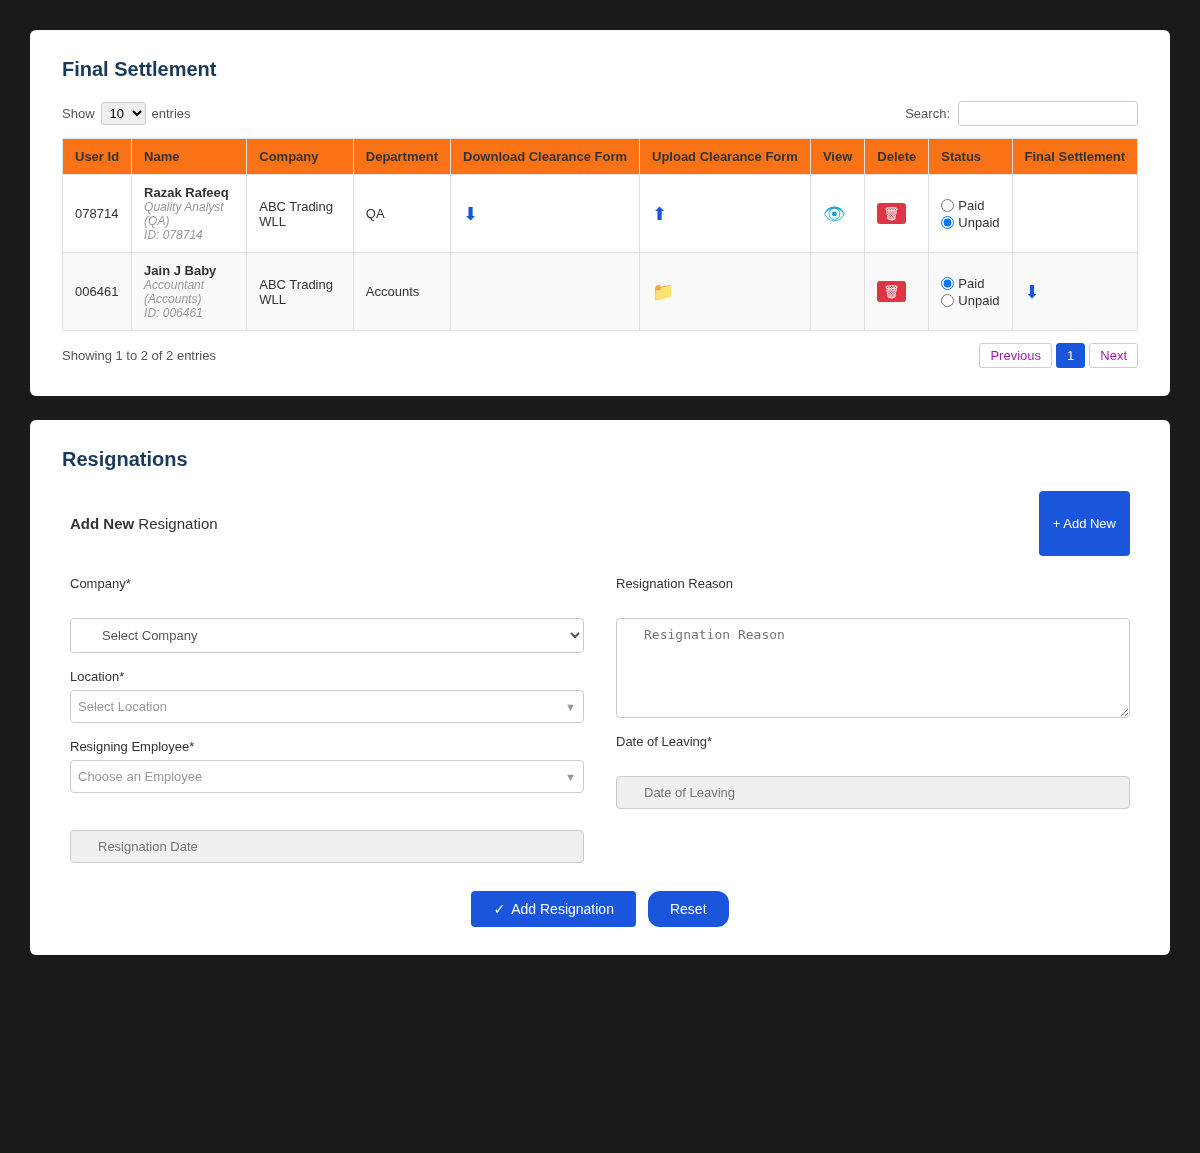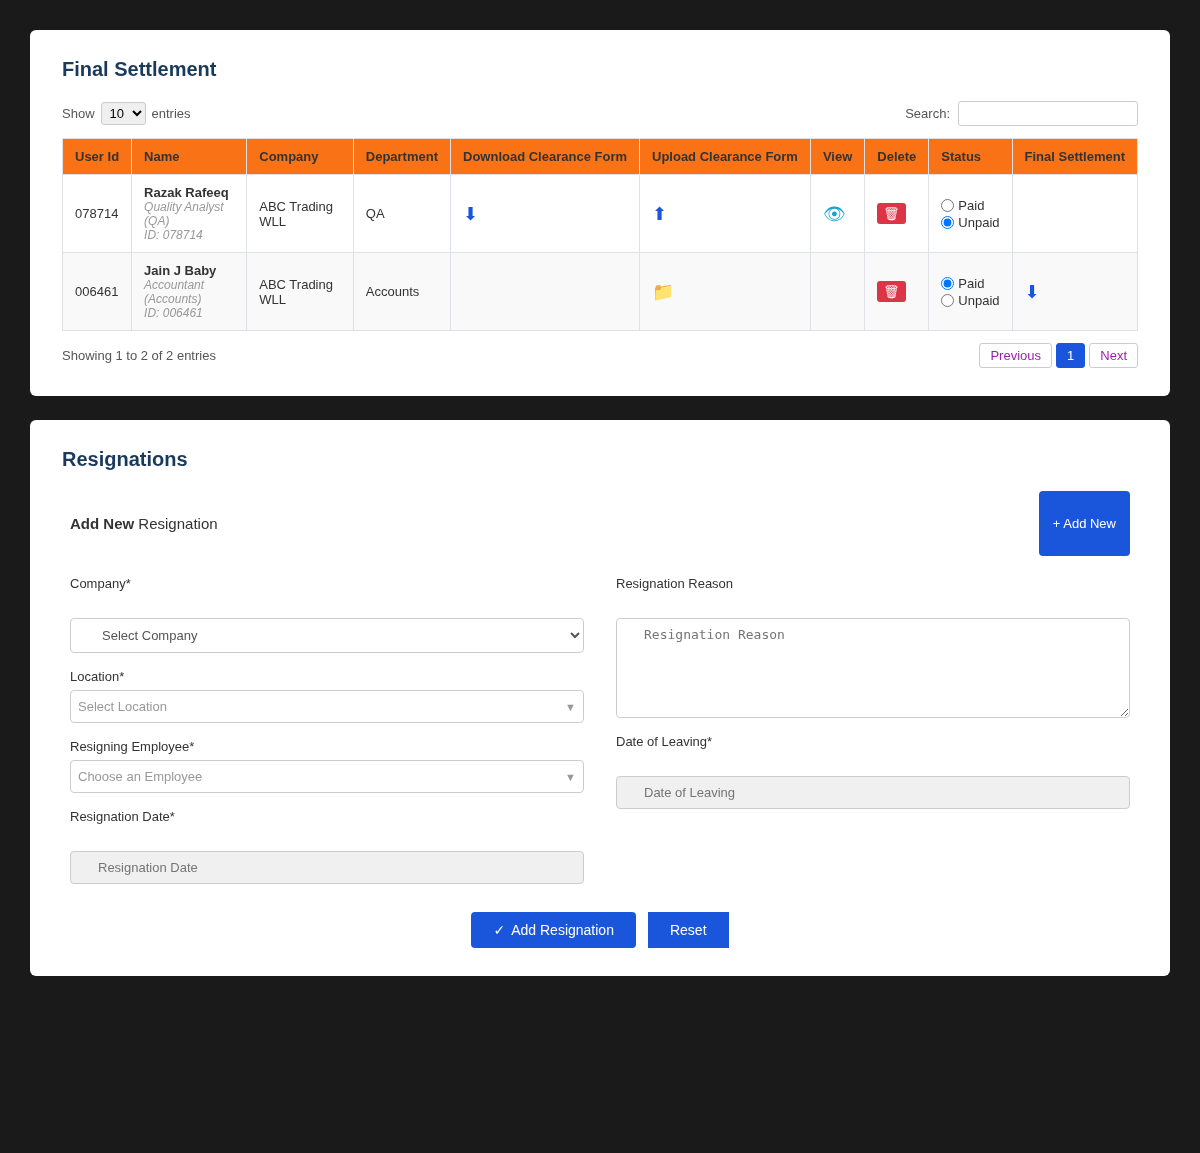--- a/index.html
+++ b/index.html
@@ -210,21 +210,21 @@
       font-size: 14px;
       cursor: pointer;
       display: flex;
       align-items: center;
       gap: 6px;
     }
     .btn-reset {
       background: #1a56db;
       color: #fff;
       border: none;
-      border-radius: 0;
+      border-radius: 12px;
       padding: 10px 22px;
       font-size: 14px;
       cursor: pointer;
     }
     .select2-like {
       border: 1px solid #ccc;
       border-radius: 4px;
       padding: 8px 7px;
       font-size: 13px;
       color: #999;
@@ -389,21 +389,20 @@
 
         <div class="form-group">
           <label>Resigning Employee*</label>
           <div class="select2-like">
             <span>Choose an Employee</span>
             <span class="arrow">▼</span>
           </div>
         </div>
 
         <div class="form-group">
-          <label>Resignation Date*</label>
           <input type="text" class="readonly" readonly="" placeholder="Resignation Date" style="">
         </div>
       </div>
 
       <div style="display:flex; flex-direction:column; gap:16px;">
         <div class="form-group">
           <label>Resignation Reason</label>
           <textarea placeholder="Resignation Reason" style=""></textarea>
         </div>
 

